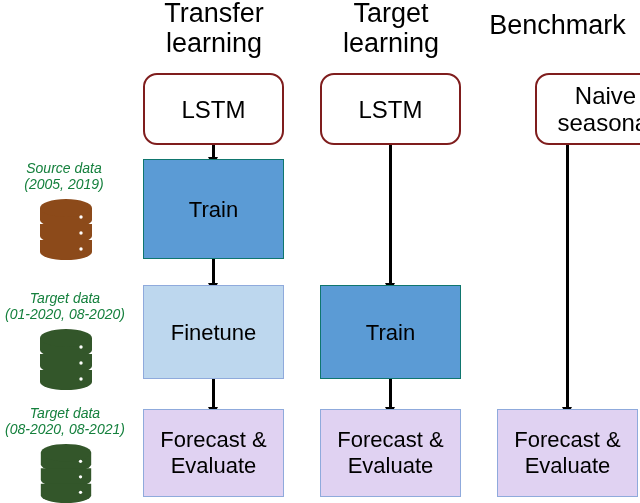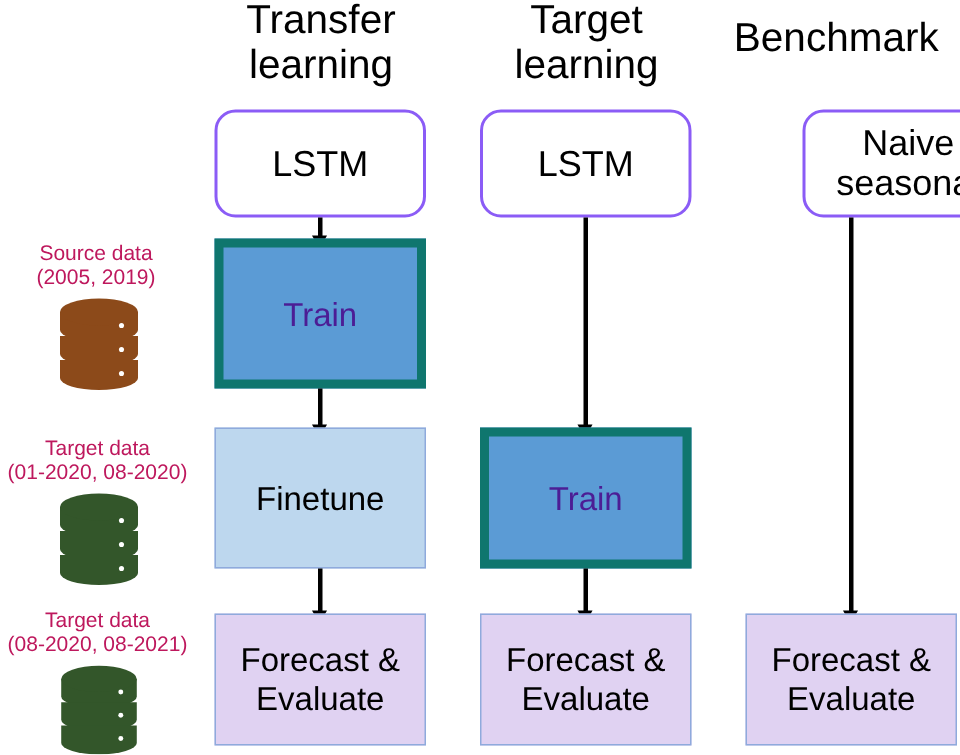--- a/index.html
+++ b/index.html
@@ -38,31 +38,31 @@
     position: absolute;
     box-sizing: border-box;
     display: flex;
     align-items: center;
     justify-content: center;
     text-align: center;
     font-family: "Liberation Sans", sans-serif;
   }
   .node-model {
     background: #ffffff;
-    border: 2px solid #8b5cf6;
+    border: 2px solid #7f1d1d;
     border-radius: 14px;
     font-size: 24px;
     line-height: 27px;
     color: #000000;
     white-space: pre-line;
   }
   .node-train {
     background: #5B9BD5;
-    border: 6px solid #0f766e;
-    color: #4c1d95;
+    border: 1px solid #0f766e;
+    color: #000000;
     font-size: 22px;
     line-height: 25px;
   }
   .node-finetune {
     background: #BDD7EE;
     border: 1px solid #8FAADC;
     color: #000000;
     font-size: 22px;
     line-height: 25px;
   }
@@ -74,23 +74,24 @@
     line-height: 26px;
     white-space: pre-line;
   }
 
   
   .data-label {
     position: absolute;
     text-align: center;
     font-size: 14px;
     line-height: 16px;
-    color: #be185d;
-    white-space: pre-line;
-    font-family: "Liberation Sans", sans-serif;
+    color: #15803d;
+    white-space: pre-line;
+    font-family: "Liberation Sans", sans-serif;
+    font-style: italic;
   }
 
   .cylinder {
     position: absolute;
   }
 
   
   .arrow {
     position: absolute;
   }

